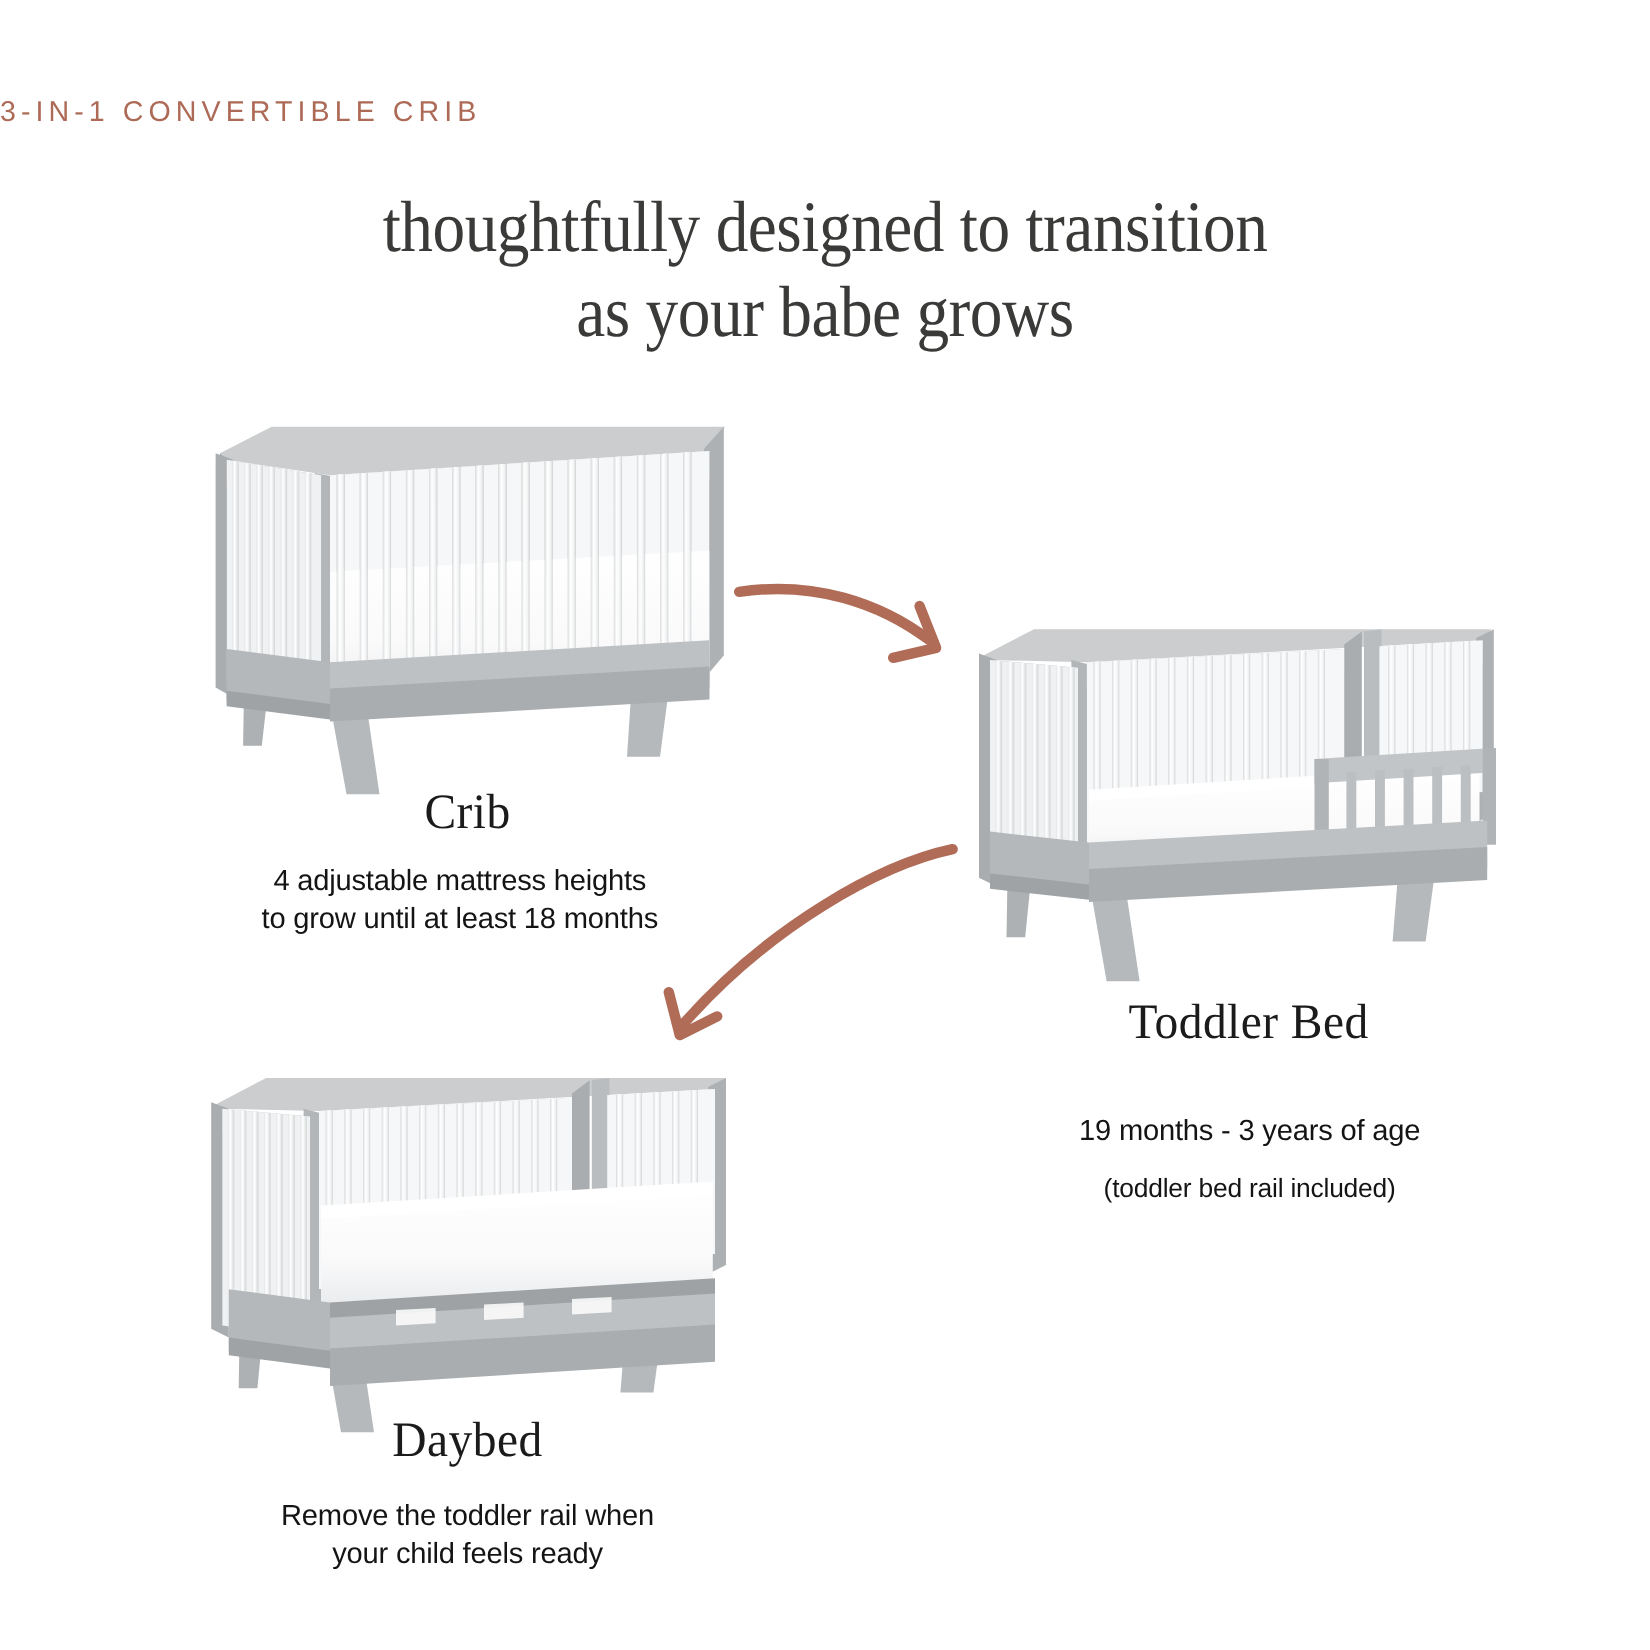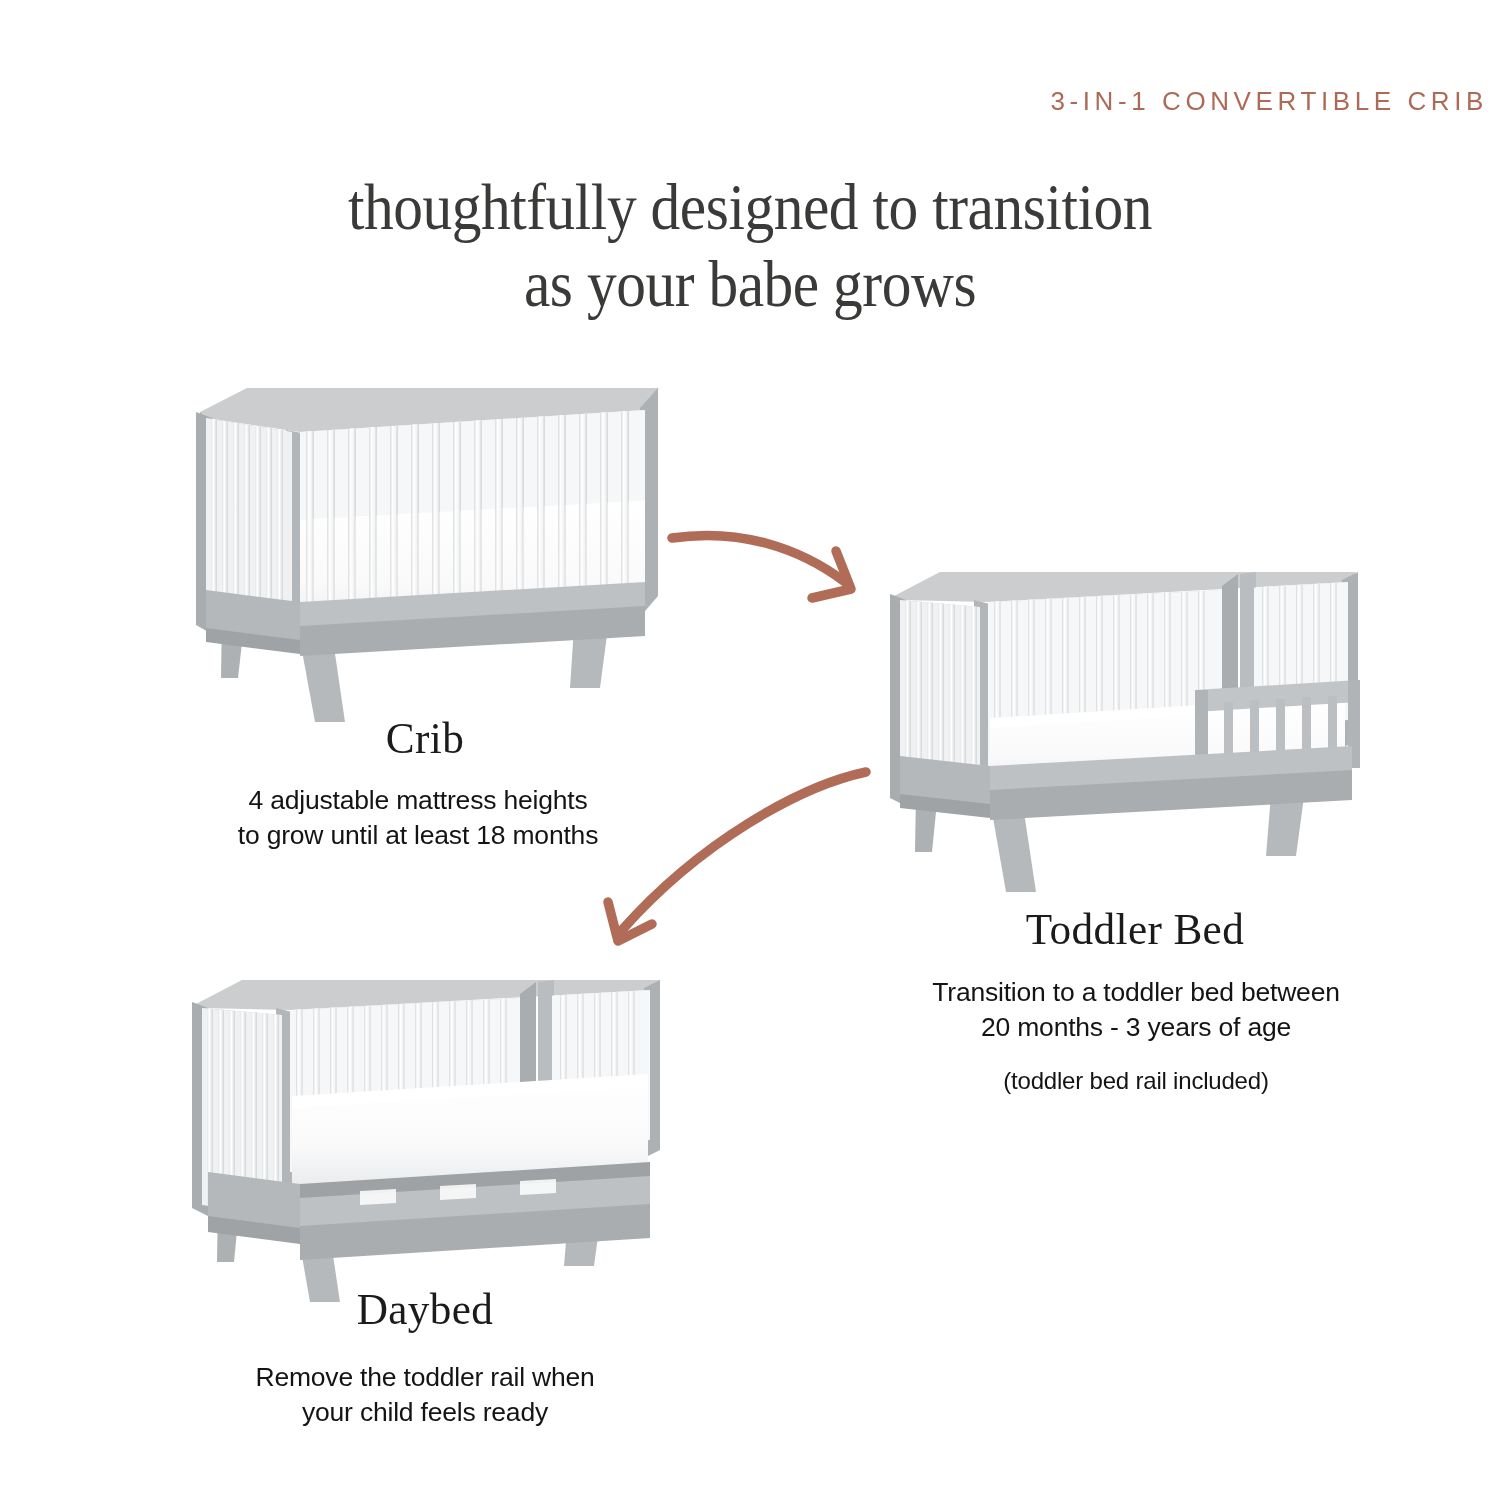--- a/index.html
+++ b/index.html
@@ -7,22 +7,22 @@
     width:1500px;height:1500px;
     background:#ffffff;
     font-family:"Liberation Sans", sans-serif;
     overflow:hidden;
     position:relative;
   }
   .stage{position:absolute;inset:0;}
 
   
   .eyebrow{
-    position:absolute;left:0;right:12px;top:86px;
-    text-align:right;
+    position:absolute;left:0;right:0;top:86px;
+    text-align:left;
     font-family:"Liberation Sans", sans-serif;
     font-size:26px;
     letter-spacing:4.6px;
     font-weight:400;
     color:#AD6A56;
   }
   .headline{
     position:absolute;left:0;right:0;top:168px;
     text-align:center;
     font-family:"Liberation Serif", serif;
@@ -381,22 +381,22 @@
   </svg>
 
   <div class="cap-title" id="crib-title">Crib</div>
   <div class="cap-body" id="crib-body">
     <span>4 adjustable mattress heights</span><br>
     <span>to grow until at least 18 months</span>
   </div>
 
   <div class="cap-title" id="tb-title">Toddler Bed</div>
   <div class="cap-body" id="tb-body">
-    <span>Transition to a toddler bed between</span><br>
-    <span>20 months - 3 years of age</span>
+    <br>
+    <span>19 months - 3 years of age</span>
     <span class="small">(toddler bed rail included)</span>
   </div>
 
   <div class="cap-title" id="db-title">Daybed</div>
   <div class="cap-body" id="db-body">
     <span>Remove the toddler rail when</span><br>
     <span>your child feels ready</span>
   </div>
 
 </div>

